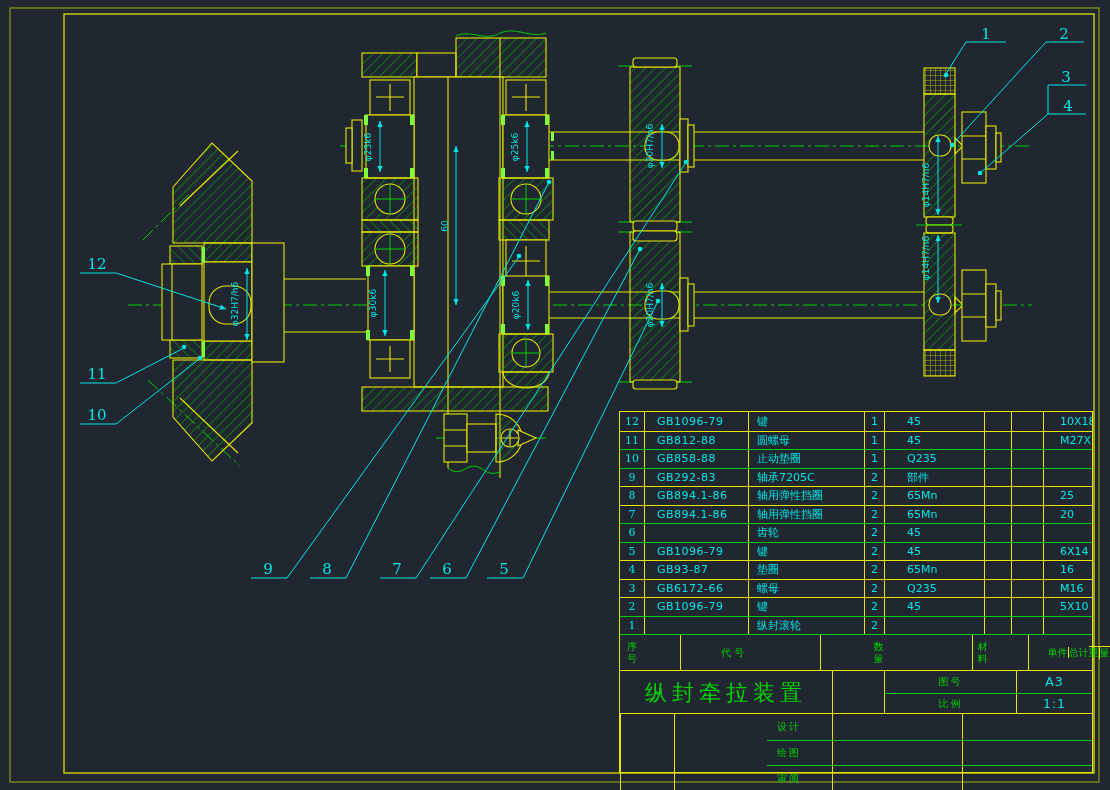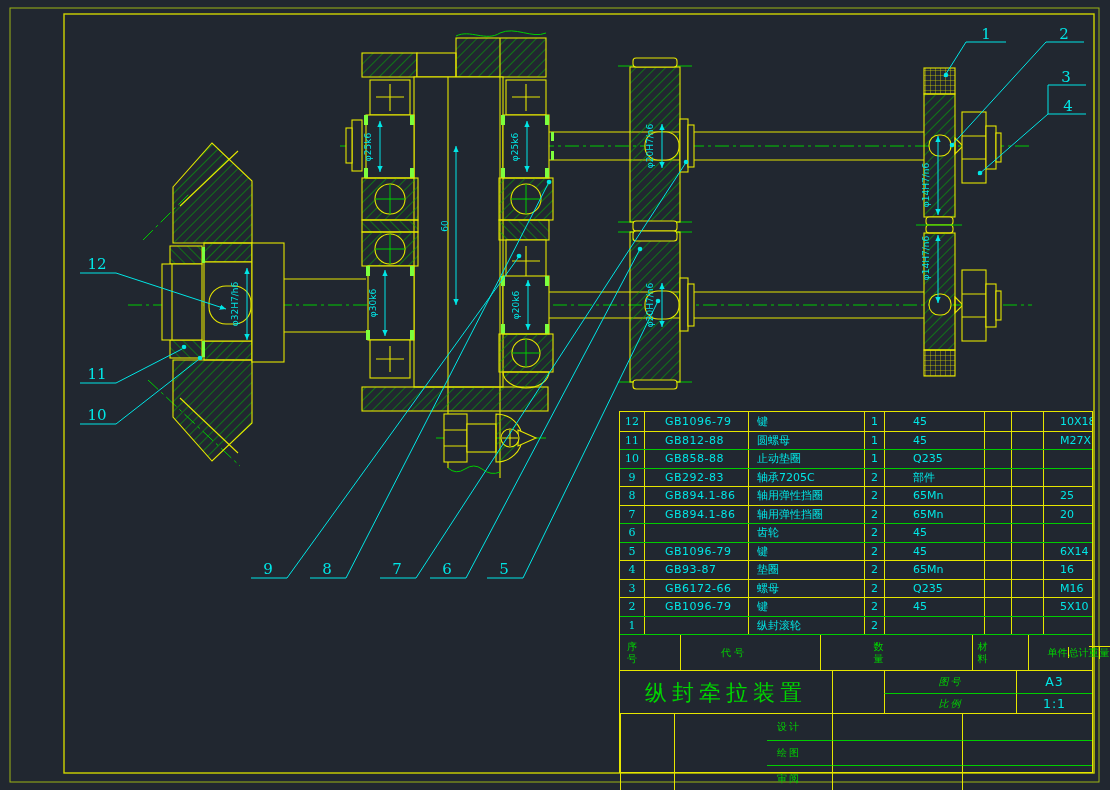--- a/index.html
+++ b/index.html
@@ -12,24 +12,24 @@
   .bom{position:absolute;left:619px;top:411px;width:474px;height:362px;
        border:1px solid var(--yl);box-sizing:border-box;color:var(--cy);}
   .brow{display:grid;grid-template-columns:24px 104px 116px 20px 100px 27px 32px 1fr;
         height:18.5px;box-sizing:border-box;border-top:1px solid var(--yl);}
   .brow.first{border-top:none;}
   .brow.gt{border-top-color:var(--gn);}
   .brow>div{border-left:1px solid var(--yl);box-sizing:border-box;overflow:hidden;
             display:flex;align-items:center;font-size:11px;line-height:1;}
   .brow>div:first-child{border-left:none;}
   .cell-no{justify-content:center;font-size:13.5px;font-family:"DejaVu Serif",serif;}
-  .cell-code{padding-left:20px;letter-spacing:.5px;}
+  .cell-code{padding-left:12px;letter-spacing:.5px;}
   .cell-name{padding-left:8px;font-size:11.5px;}
   .cell-qty{justify-content:center;}
-  .cell-mat{padding-left:28px;}
+  .cell-mat{padding-left:22px;}
   .cell-rem{padding-left:16px;}
   
   .bhead{display:grid;grid-template-columns:24px 104px 116px 20px 100px 59px 1fr;
          height:36px;box-sizing:border-box;border-top:1px solid var(--gn);color:var(--lg);gap:36px;}
   .bhead>div{border-left:1px solid var(--yl);box-sizing:border-box;display:flex;
              align-items:center;justify-content:center;font-size:10px;line-height:1.15;
              text-align:center;}
   .bhead>div:first-child{border-left:none;}
   .hwrap{white-space:pre-wrap;width:14px;word-break:break-all;}
   .hut{display:grid;grid-template-columns:27px 1fr;grid-template-rows:1fr 1fr;
@@ -41,21 +41,21 @@
   .hut>div:nth-child(3){border-left:none;}
   
   .btitle{display:grid;grid-template-columns:212px 52px 132px 1fr;
           grid-template-rows:21.5px 21.5px;height:43px;box-sizing:border-box;
           border-top:1px solid var(--yl);}
   .btitle>div{border-left:1px solid var(--yl);box-sizing:border-box;display:flex;
               align-items:center;justify-content:center;}
   .t-main{grid-row:1/3;border-left:none!important;color:var(--lg);
           font-size:22px;letter-spacing:5px;font-weight:normal;}
   .t-extra{grid-row:1/3;}
-  .t-lab{color:var(--lg);font-size:10px;letter-spacing:2px;font-style:italic;}
+  .t-lab{color:var(--lg);font-size:10px;letter-spacing:2px;}
   .t-val{color:var(--cy);font-size:12.5px;letter-spacing:1px;}
   .r2{border-top:1px solid var(--gn);}
   
   .bfoot{display:grid;grid-template-columns:54px 93px 65px 130px 1fr;
          grid-template-rows:1fr 1fr 1fr;height:78px;box-sizing:border-box;
          border-top:1px solid var(--yl);}
   .bfoot>div{border-left:1px solid var(--yl);box-sizing:border-box;display:flex;
              align-items:center;}
   .f-lab{color:var(--lg);font-size:10px;padding-left:10px;border-left:none!important;
          letter-spacing:2px;}

